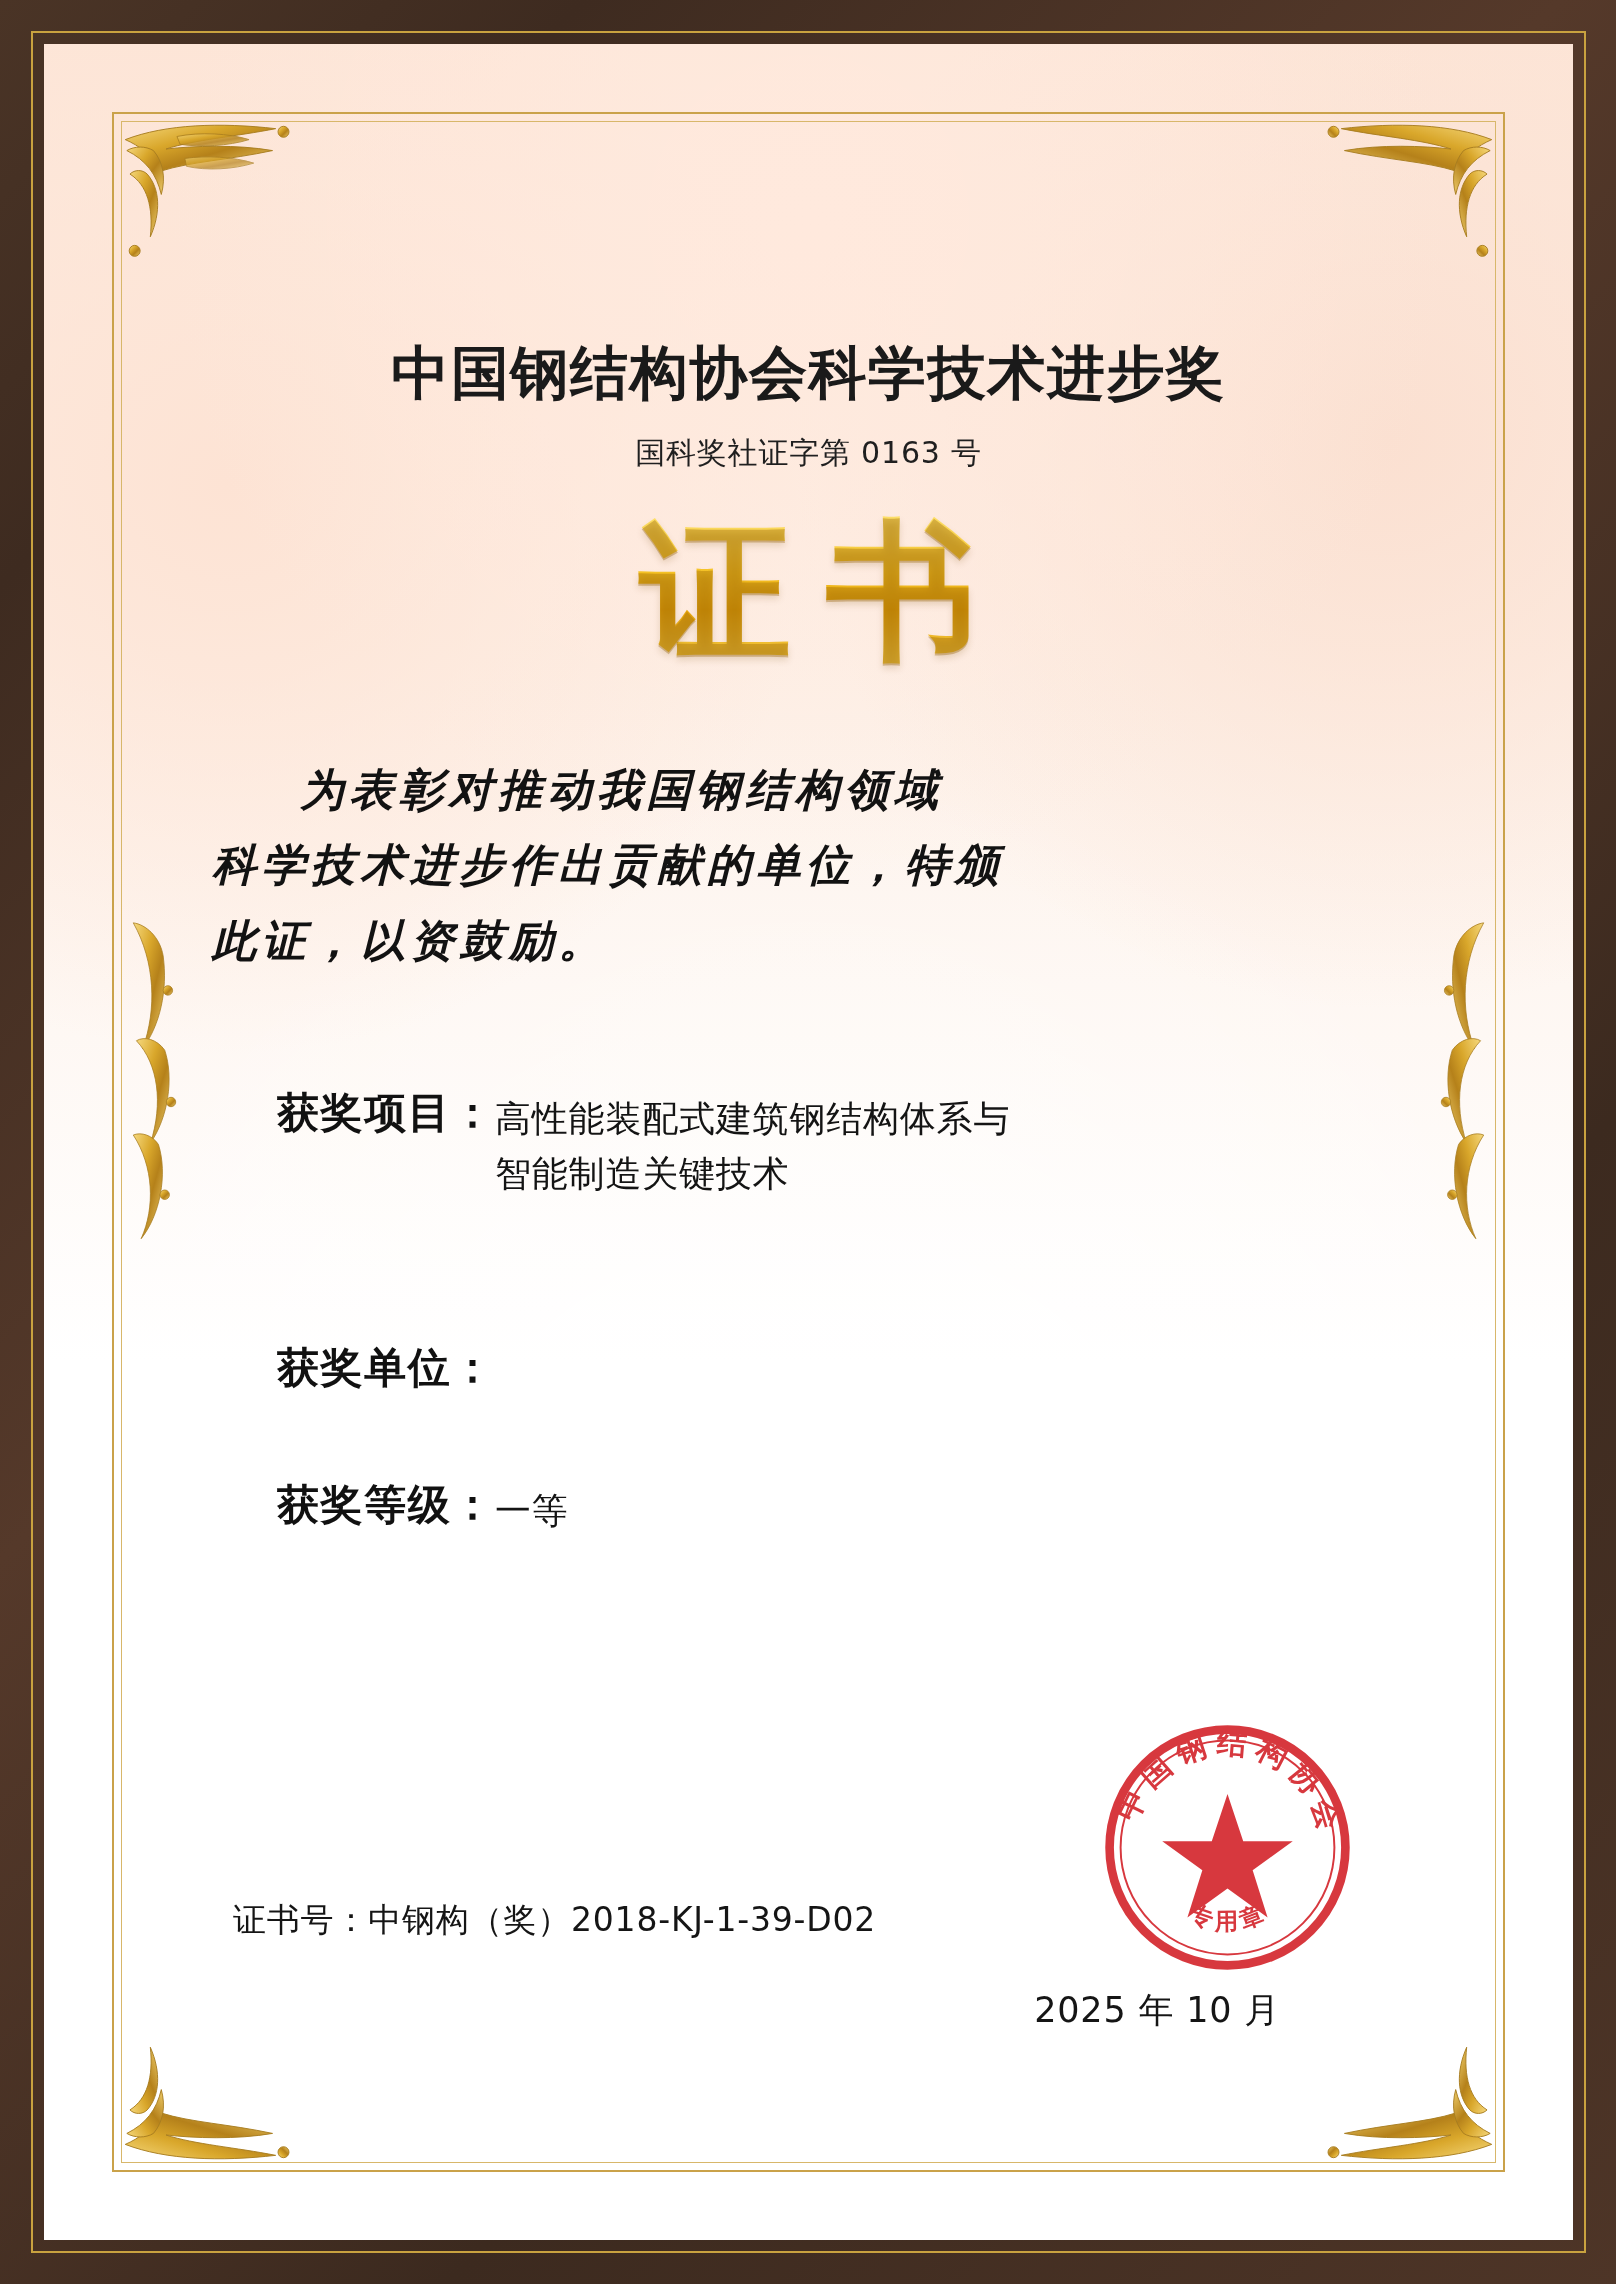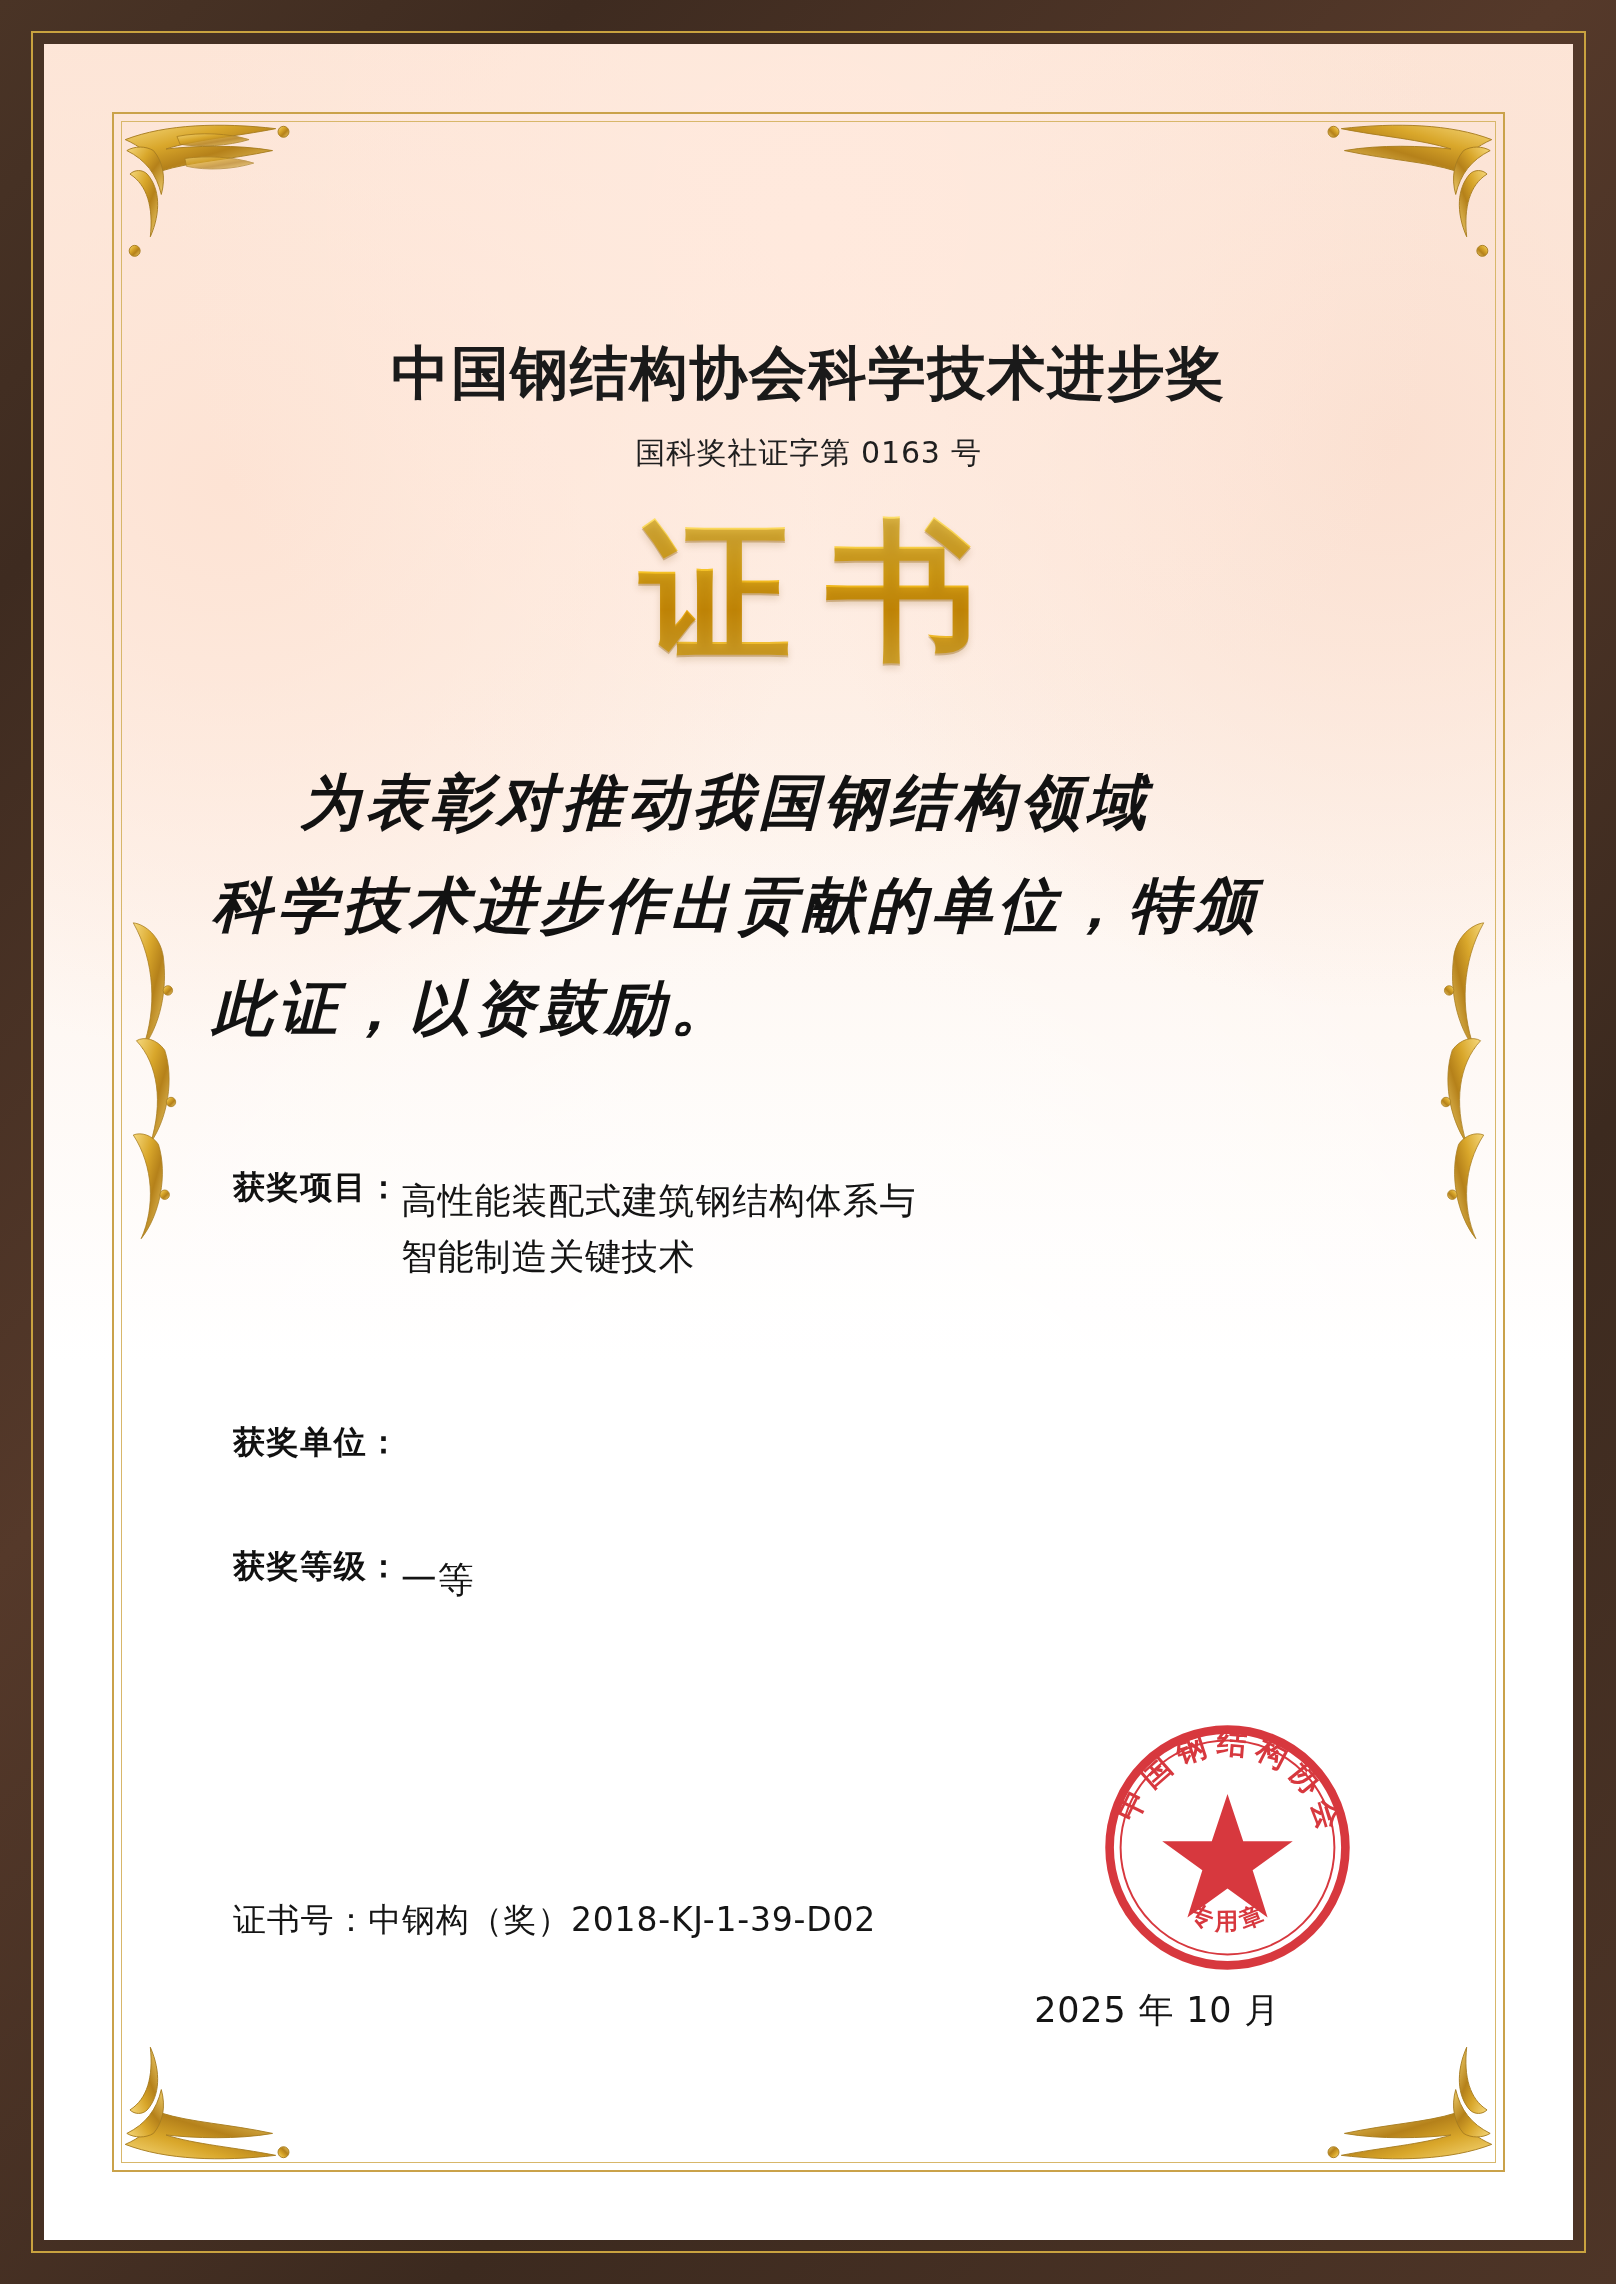--- a/index.html
+++ b/index.html
@@ -125,22 +125,22 @@
     background-clip: text;
     -webkit-text-fill-color: transparent;
     text-shadow: 0 2.4px 0 rgba(150,95,0,0.35), 0 4.7px 7.8px rgba(120,80,0,0.18);
     padding-left: 35px;
   }
 
   
   .citation {
     margin-top: 85px;
     padding: 0 44px 0 50px;
-    font-family: Liberation Serif, serif;
-    font-size: 60px;
+    font-family: Liberation Sans, sans-serif;
+    font-size: 44px;
     font-style: italic;
     font-weight: bold;
     color: #121212;
     line-height: 1.72;
     letter-spacing: 5.5px;
     text-align: justify;
   }
   .citation .indent { display: inline-block; width: 88px; }
 
   
@@ -150,25 +150,26 @@
     padding-right: 31px;
   }
   .field-row {
     display: flex;
     align-items: flex-start;
     margin-bottom: 17.3px;
   }
   .field-label {
     font-family: Liberation Sans, sans-serif;
     font-weight: bold;
-    font-size: 32px;
+    font-size: 42px;
     color: #111;
     white-space: nowrap;
     letter-spacing: 1.6px;
     line-height: 1.42;
+    margin-left: 44px;
   }
   .field-value {
     font-family: "DejaVu Sans", "Liberation Sans", sans-serif;
     font-size: 36px;
     color: #141414;
     line-height: 1.55;
     letter-spacing: 0.8px;
     padding-top: 7.8px;
   }
   .field-value .line2 { display: block; }

